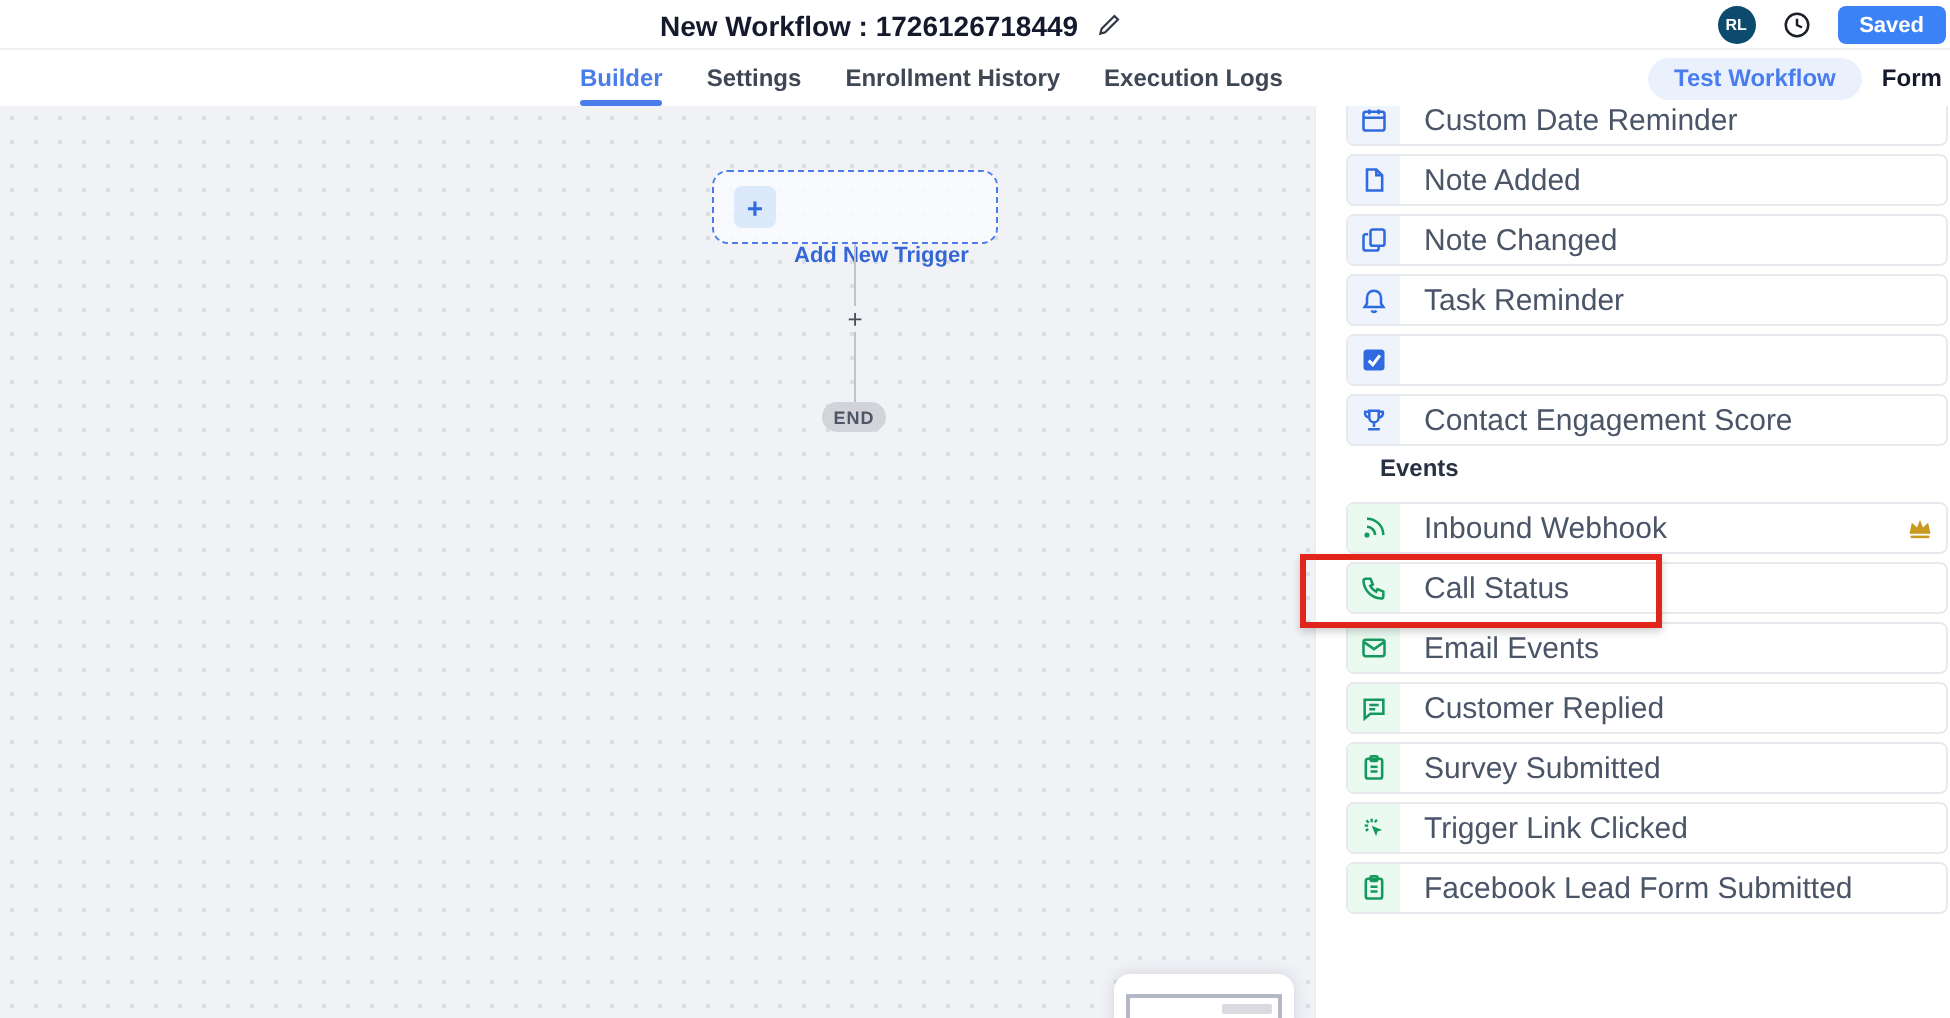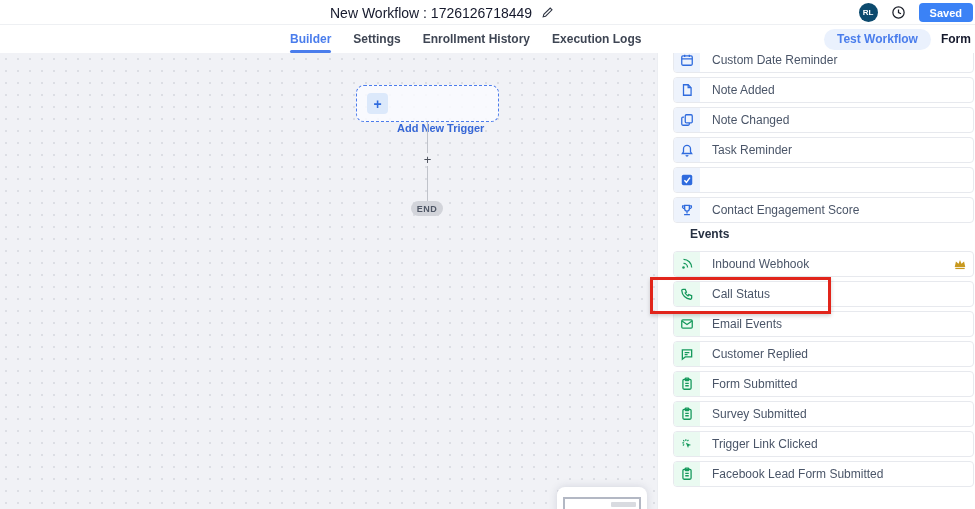--- a/index.html
+++ b/index.html
@@ -2,21 +2,21 @@
 <html><head>
 <meta charset="utf-8">
 <style>
   * { margin:0; padding:0; box-sizing:border-box; }
   html,body { width:975px; height:509px; overflow:hidden; }
   body { position:relative; font-family:"Liberation Sans", sans-serif; background:#ffffff; }
 
   
   .top-header { position:absolute; left:0; top:0; width:975px; height:25px; background:#ffffff; border-bottom:1px solid #eef0f3; z-index:20; }
   .title-wrap { position:absolute; left:330px; top:0; height:25px; display:flex; align-items:center; gap:9px; }
-  .wf-title { font-size:14px; font-weight:400; color:#15192c; white-space:nowrap; }
+  .wf-title { font-size:14px; font-weight:700; color:#15192c; white-space:nowrap; }
   .pencil { width:13px; height:13px; color:#303644; }
   .hdr-right { position:absolute; right:2px; top:0; height:25px; display:flex; align-items:center; gap:13px; }
   .avatar { width:19px; height:19px; border-radius:50%; background:#0c4a6e; color:#ffffff; font-size:8px; font-weight:700; display:flex; align-items:center; justify-content:center; }
   .clock { width:15px; height:15px; color:#1b1f28; }
   .saved-btn { height:19px; padding:0 11px; background:#3b82f6; color:#ffffff; font-size:11px; font-weight:600; border:none; border-radius:4px; display:flex; align-items:center; }
 
   
   .tabbar { position:absolute; left:12px; top:25px; width:975px; height:28px; background:#ffffff; z-index:15; }
   .tabs { position:absolute; left:278px; top:0; height:28px; display:flex; align-items:center; gap:22px; }
   .tab { position:relative; height:28px; display:flex; align-items:center; font-size:12px; font-weight:600; color:#3f4654; cursor:pointer; }
@@ -44,21 +44,21 @@
   .peek-inner { position:absolute; left:6px; top:10px; width:78px; height:22px; background:#ffffff; border:2px solid #b3b8c4; }
   .peek-bar1 { position:absolute; left:46px; top:3px; width:25px; height:5px; background:#d9dbe0; border-radius:1px; }
 
   
   .drawer { position:absolute; left:657px; top:53px; width:318px; height:456px; background:#ffffff; border-left:1px solid #eceef2; overflow:hidden; z-index:5; }
   .trigger-list { position:absolute; left:15px; top:-6px; width:301px; }
   .trow { display:flex; align-items:stretch; height:26px; margin-bottom:4px; background:#ffffff; border:1px solid #e7e9ee; border-radius:4px; overflow:hidden; cursor:pointer; }
   .trow .icon { width:26px; flex:0 0 26px; display:flex; align-items:center; justify-content:center; }
   .trow.blue .icon { background:#eef3fc; color:#2f6bde; }
   .trow.green .icon { background:#eafaf1; color:#15995c; }
-  .trow .lbl { font-size:12px; color:#4a5568; display:flex; align-items:center; padding-left:12px; white-space:nowrap; }
+  .trow .lbl { font-size:15px; color:#4a5568; display:flex; align-items:center; padding-left:12px; white-space:nowrap; }
   .trow .crown { margin-left:auto; margin-right:6px; display:flex; align-items:center; color:#c8991f; }
   .icon svg { width:14px; height:14px; }
   .crown svg { width:14px; height:14px; }
   .section-hdr { height:14px; margin:4px 0 10px 0; font-size:12px; font-weight:700; color:#273142; display:flex; align-items:center;padding-left:17px; }
 
   
   .highlight-box { position:absolute; left:650px; top:277px; width:181px; height:37px; border:3px solid #e1251b; z-index:30; pointer-events:none; box-shadow:0 2px 4px rgba(0,0,0,.18); }
 </style>
 </head>
 <body>
@@ -224,31 +224,20 @@
       <span class="icon">
           <svg viewBox="0 0 24 24" fill="none" stroke="currentColor" stroke-width="2.2">
             <path d="M4 5h16v12H9l-5 4z"></path>
             <line x1="8" y1="9.5" x2="16" y2="9.5"></line>
             <line x1="8" y1="13" x2="13" y2="13"></line>
           </svg>
         </span>
       <span class="lbl">Customer Replied</span>
     </div>
 
-    <div class="trow green">
-      <span class="icon">
-          <svg viewBox="0 0 24 24" fill="none" stroke="currentColor" stroke-width="2.2">
-            <rect x="5" y="4" width="14" height="17" rx="2"></rect>
-            <rect x="9" y="2" width="6" height="4" rx="1"></rect>
-            <line x1="9" y1="11" x2="15" y2="11"></line>
-            <line x1="9" y1="15" x2="15" y2="15"></line>
-          </svg>
-        </span>
-      <span class="lbl">Form Submitted</span>
-    </div>
 
     <div class="trow green">
       <span class="icon">
           <svg viewBox="0 0 24 24" fill="none" stroke="currentColor" stroke-width="2.2">
             <rect x="5" y="4" width="14" height="17" rx="2"></rect>
             <rect x="9" y="2" width="6" height="4" rx="1"></rect>
             <line x1="9" y1="11" x2="15" y2="11"></line>
             <line x1="9" y1="15" x2="15" y2="15"></line>
           </svg>
         </span>

